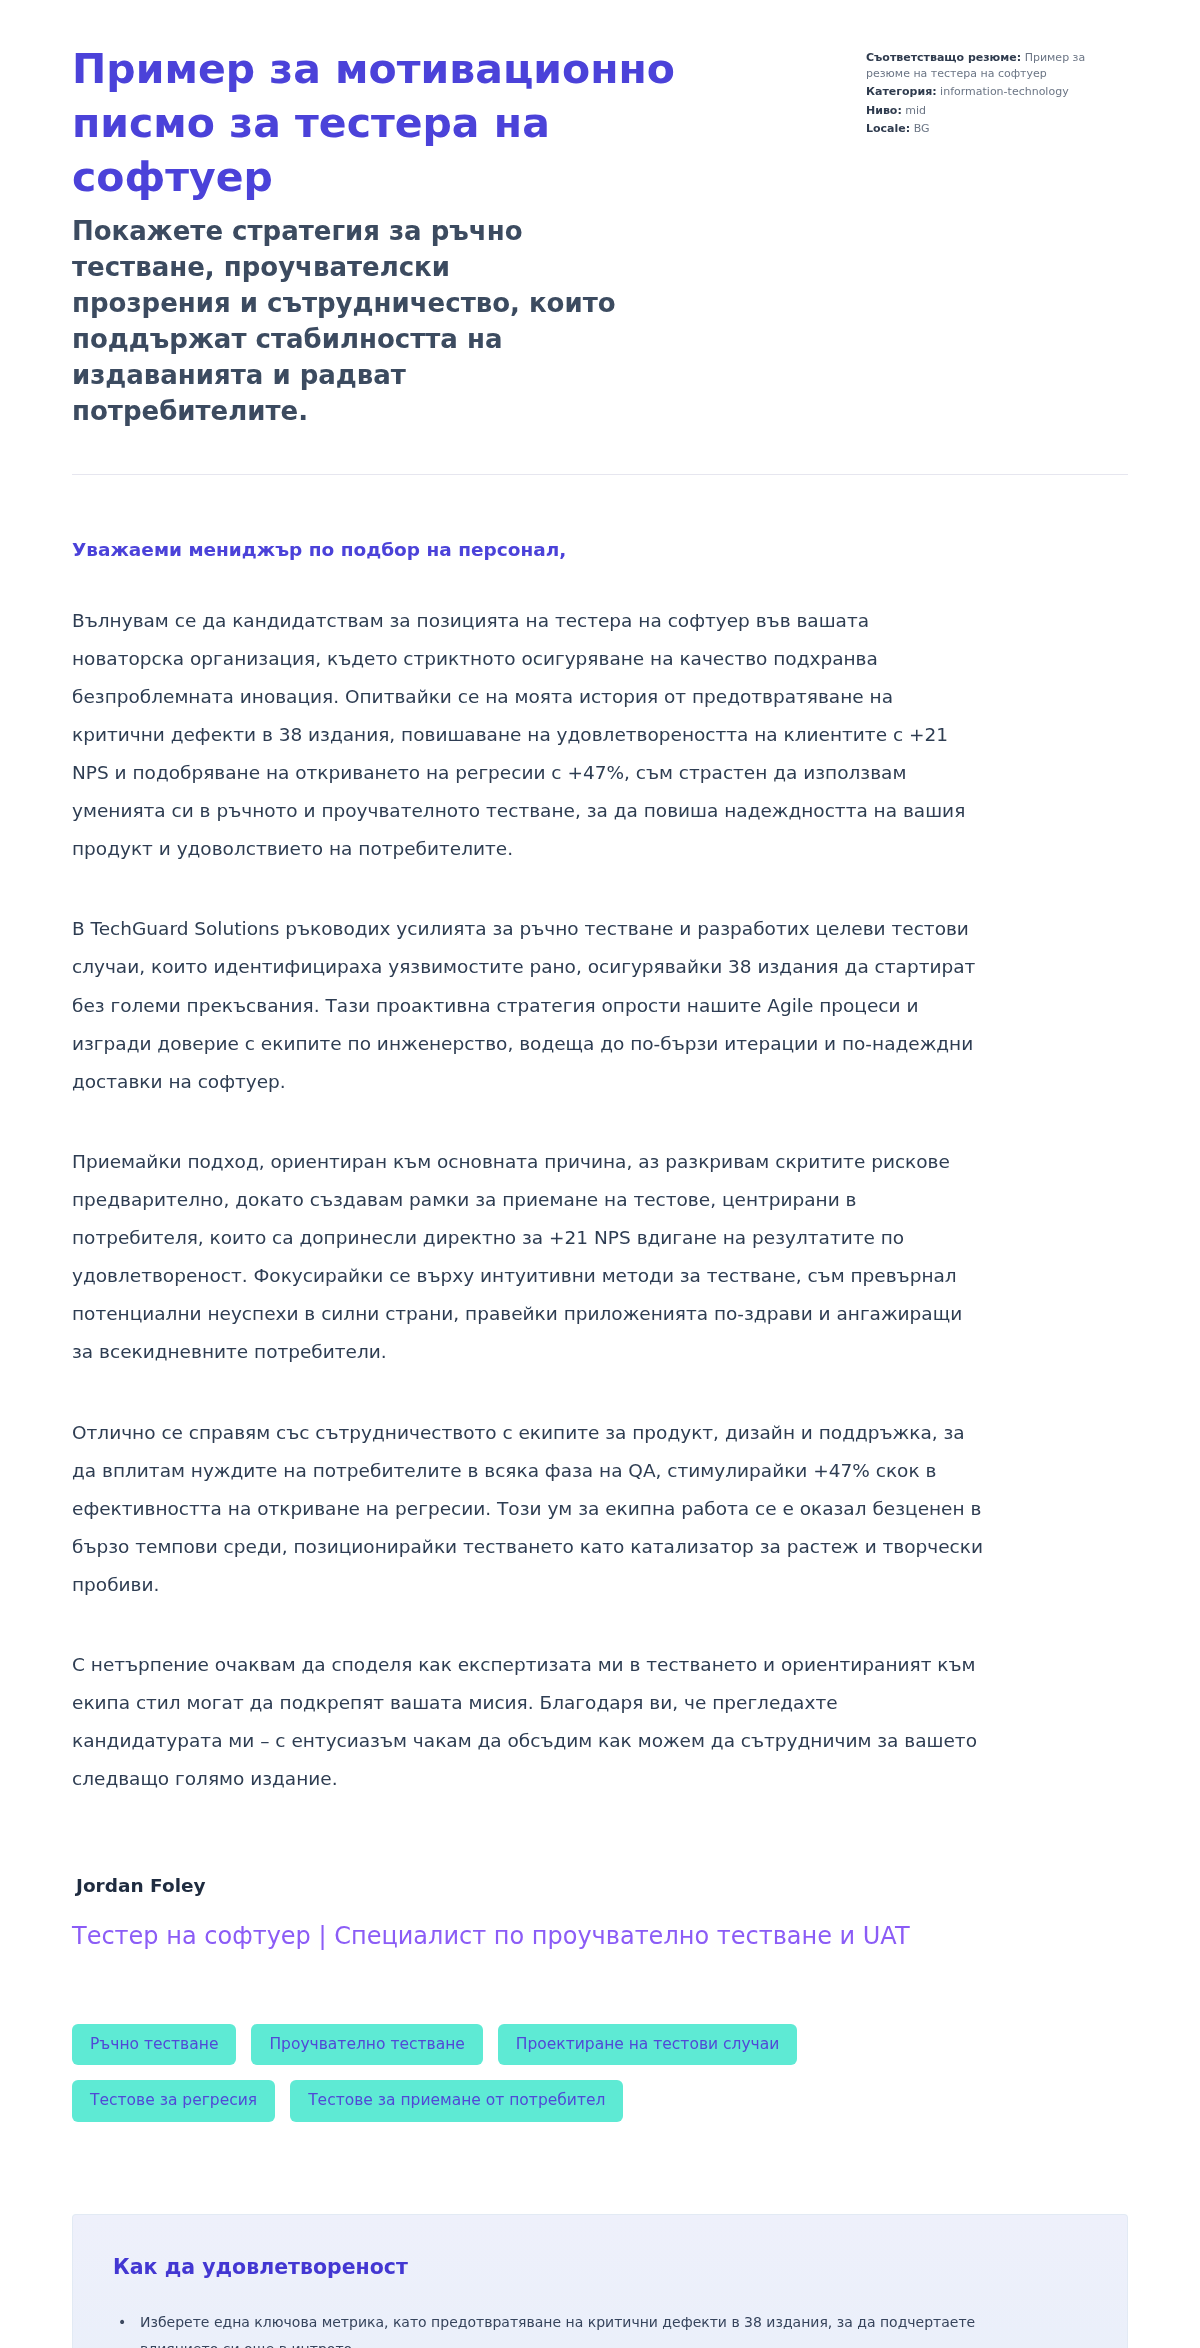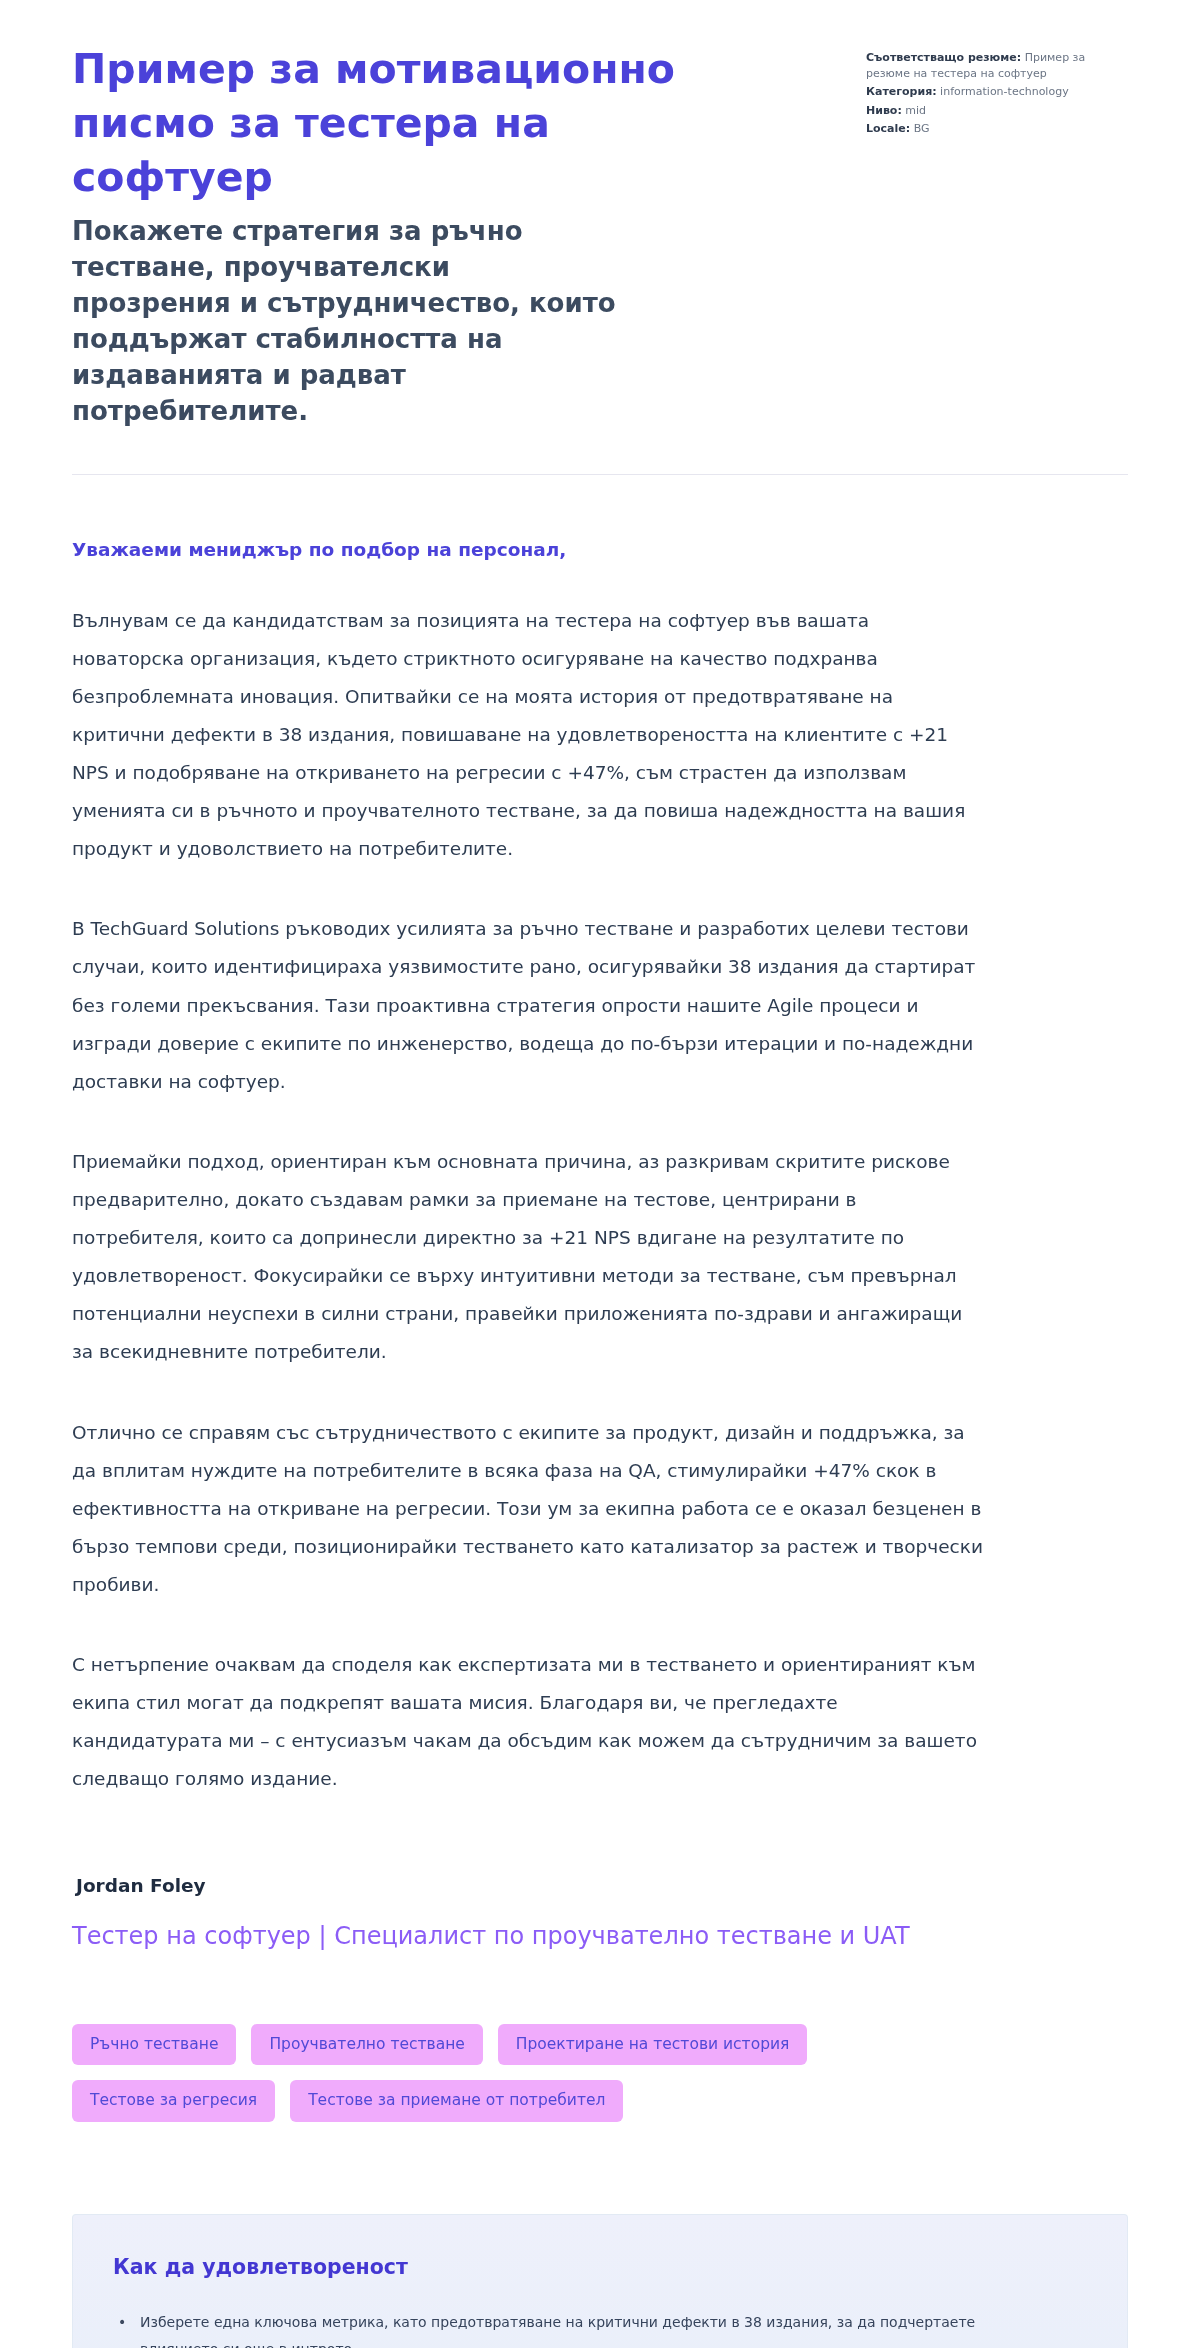--- a/index.html
+++ b/index.html
@@ -78,21 +78,21 @@
   
   .tags {
     margin-top: 74px;
     display: flex;
     flex-wrap: wrap;
     gap: 15px 15px;
     max-width: 760px;
   }
   .chip {
     display: inline-block;
-    background: #f0abfc;
+    background: #5eead4;
     color: #5149d6;
     font-size: 15.5px;
     line-height: 1;
     padding: 13px 18px;
     border-radius: 6px;
     white-space: nowrap;
     text-align: right;
   }
 
   
@@ -168,21 +168,21 @@
     <p class="para">Приемайки подход, ориентиран към основната причина, аз разкривам скритите рискове предварително, докато създавам рамки за приемане на тестове, центрирани в потребителя, които са допринесли директно за +21 NPS вдигане на резултатите по удовлетвореност. Фокусирайки се върху интуитивни методи за тестване, съм превърнал потенциални неуспехи в силни страни, правейки приложенията по-здрави и ангажиращи за всекидневните потребители.</p>
     <p class="para">Отлично се справям със сътрудничеството с екипите за продукт, дизайн и поддръжка, за да вплитам нуждите на потребителите в всяка фаза на QA, стимулирайки +47% скок в ефективността на откриване на регресии. Този ум за екипна работа се е оказал безценен в бързо темпови среди, позиционирайки тестването като катализатор за растеж и творчески пробиви.</p>
     <p class="para">С нетърпение очаквам да споделя как експертизата ми в тестването и ориентираният към екипа стил могат да подкрепят вашата мисия. Благодаря ви, че прегледахте кандидатурата ми – с ентусиазъм чакам да обсъдим как можем да сътрудничим за вашето следващо голямо издание.</p>
     <p class="signature-name">Jordan Foley</p>
     <p class="signature-role">Тестер на софтуер | Специалист по проучвателно тестване и UAT</p>
   </div>
 
   <div class="tags">
     <span class="chip">Ръчно тестване</span>
     <span class="chip">Проучвателно тестване</span>
-    <span class="chip">Проектиране на тестови история</span>
+    <span class="chip">Проектиране на тестови случаи</span>
     <span class="chip">Тестове за регресия</span>
     <span class="chip">Тестове за приемане от потребител</span>
   </div>
 
   <div class="info-box">
     <h2 class="info-heading">Как да удовлетвореност</h2>
     <ul class="tips">
       <li>Изберете една ключова метрика, като предотвратяване на критични дефекти в 38 издания, за да подчертаете влиянието си още в интрото.</li>
       <li>Структурирайте абзаците в тялото около конкретни постижения, количественизирайки резултатите, за да изградите доверие.</li>
     </ul>

